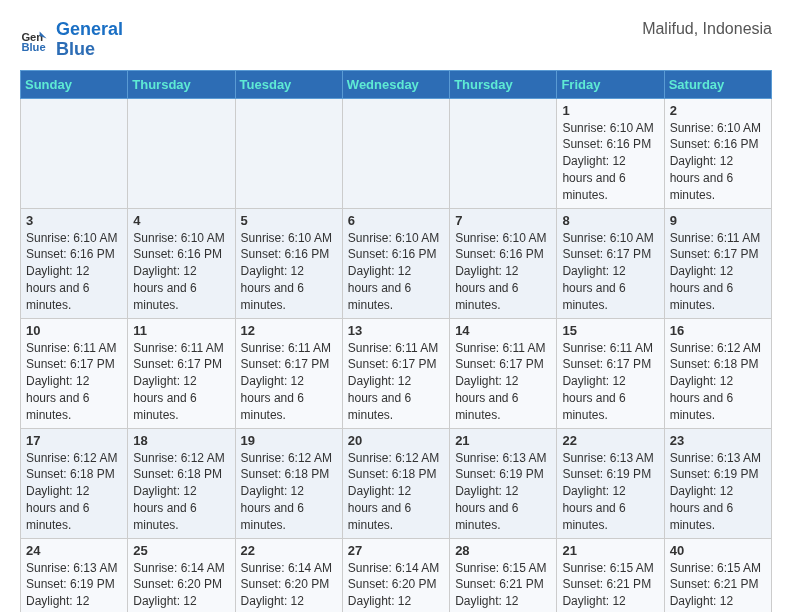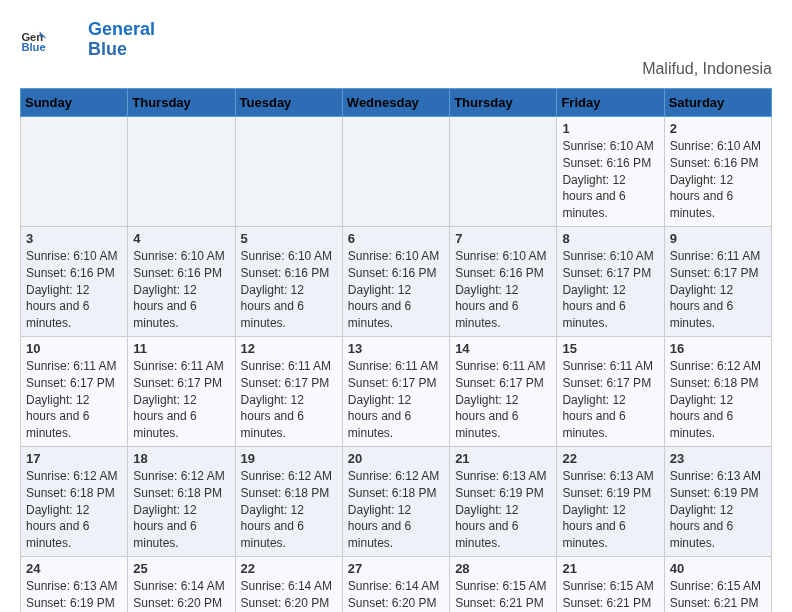--- a/index.html
+++ b/index.html
@@ -19,50 +19,48 @@
     .logo {
       display: flex;
       align-items: center;
       gap: 8px;
     }
     .logo-text {
       font-size: 18px;
       font-weight: bold;
       color: #333;
       line-height: 1.1;
-      margin-left: 32px;
     }
     .logo-text span {
       color: #1a6fc4;
     }
     .logo-icon {
       width: 28px;
       height: 28px;
     }
     .title-block {
       text-align: right;
     }
     .calendar-title {
       font-size: 36px;
       font-weight: normal;
       color: #333;
     }
     .calendar-subtitle {
       font-size: 16px;
       color: #555;
-      margin-top: 40px;
     }
     table {
       width: 100%;
       border-collapse: collapse;
       table-layout: fixed;
     }
     thead tr th {
       background-color: #2d6db5;
-      color: #000000;
+      color: #5eead4;
       font-size: 13px;
       font-weight: bold;
       padding: 6px 4px;
       text-align: left;
       border: 1px solid #5a9bd4;
     }
     tbody tr td {
       border: 1px solid #ccc;
       vertical-align: top;
       padding: 4px 5px;

